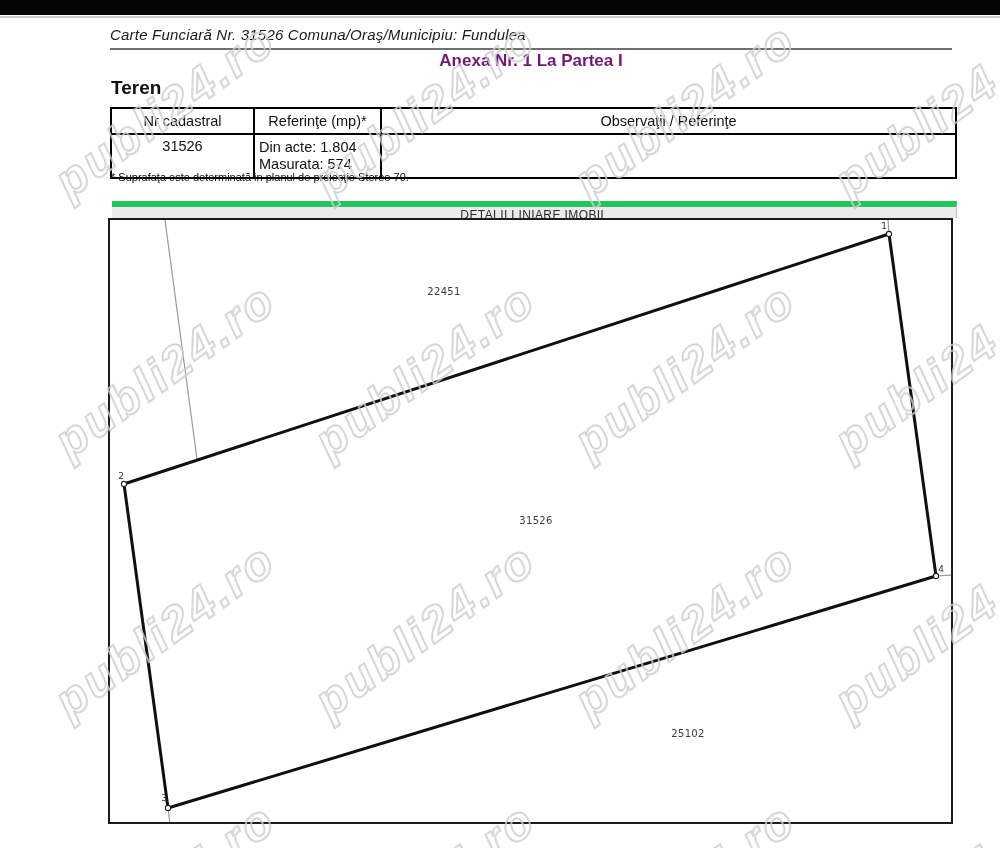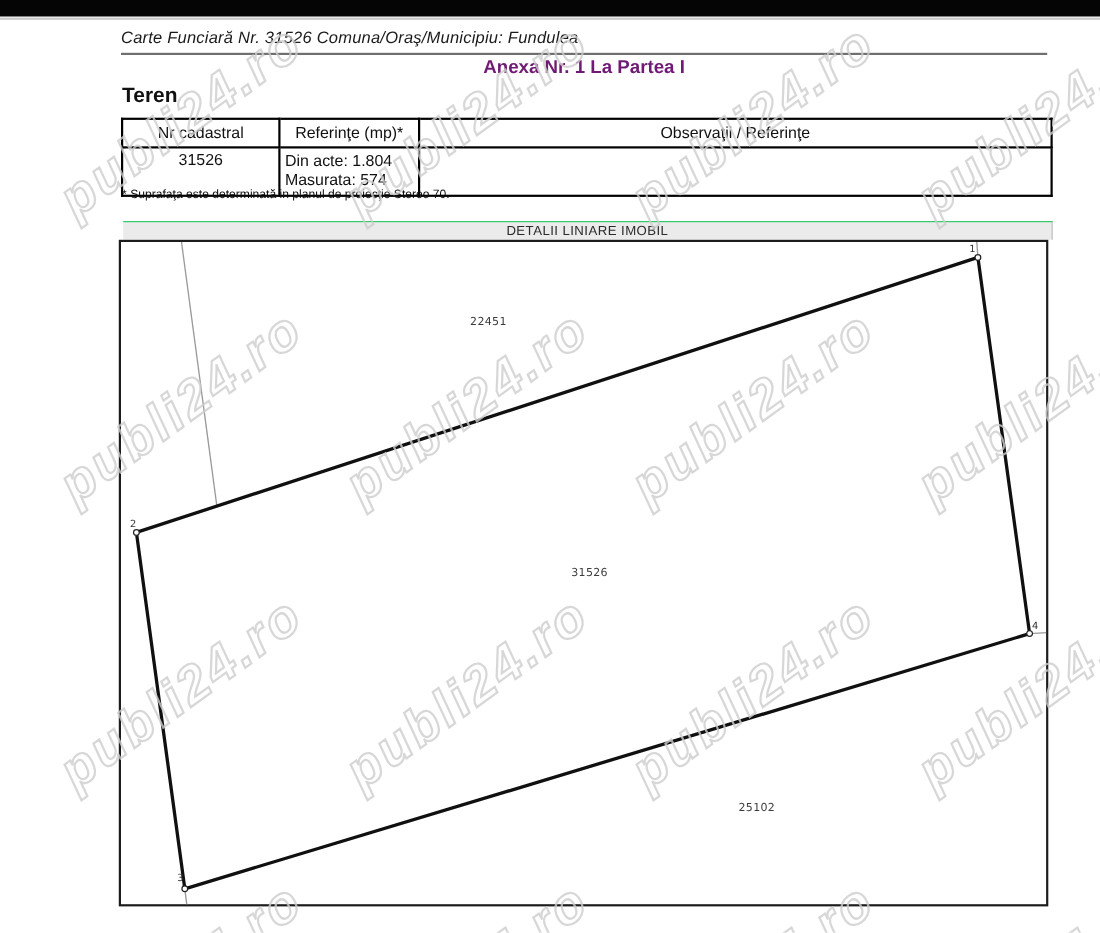--- a/index.html
+++ b/index.html
@@ -24,21 +24,21 @@
   .teren-table { position:absolute; left:110px; top:107px; border-collapse:collapse; table-layout:fixed; }
   .teren-table th, .teren-table td { border:2px solid #000; font-size:14.5px; padding:4px 4px; vertical-align:top; }
   .teren-table th { font-weight:normal; text-align:center; height:24px; vertical-align:middle; }
   .col-nr { width:143px; } .col-sup { width:127px; } .col-obs { width:575px; }
   .cell-nr { text-align:center; font-size:15px; padding-top:3px !important; }
   .cell-sup div { line-height:17px; }
   .footnote { position:absolute; left:111px; top:171px; font-size:11px; color:#0d0d0d; }
 
   
   .diagram-titlebar { position:absolute; left:112px; top:201px; width:845px; height:17px;
-                      background:#ebebeb; border-top:1px solid #22c55e; border-right:1px solid #bdbdbd;
+                      background:#ebebeb; border-top:6px solid #22c55e; border-right:1px solid #bdbdbd;
                       text-align:center; font-size:12px; color:#2a2a2a; line-height:16px; letter-spacing:0.4px; }
   .diagram-box { position:absolute; left:108px; top:218px; width:845px; height:606px;
                  border:2px solid #1c1c1c; background:#fff; }
   .diagram-box svg { position:absolute; left:0; top:0; }
 
   
   .wm-layer { position:absolute; inset:0; pointer-events:none; z-index:40; }
   .wm { position:absolute; transform:translate(-50%,-50%) rotate(-36deg);
         font:italic 700 48px "Liberation Sans", sans-serif; letter-spacing:3px;
         color:transparent; -webkit-text-stroke:2px rgba(205,205,205,0.8); white-space:nowrap; }

